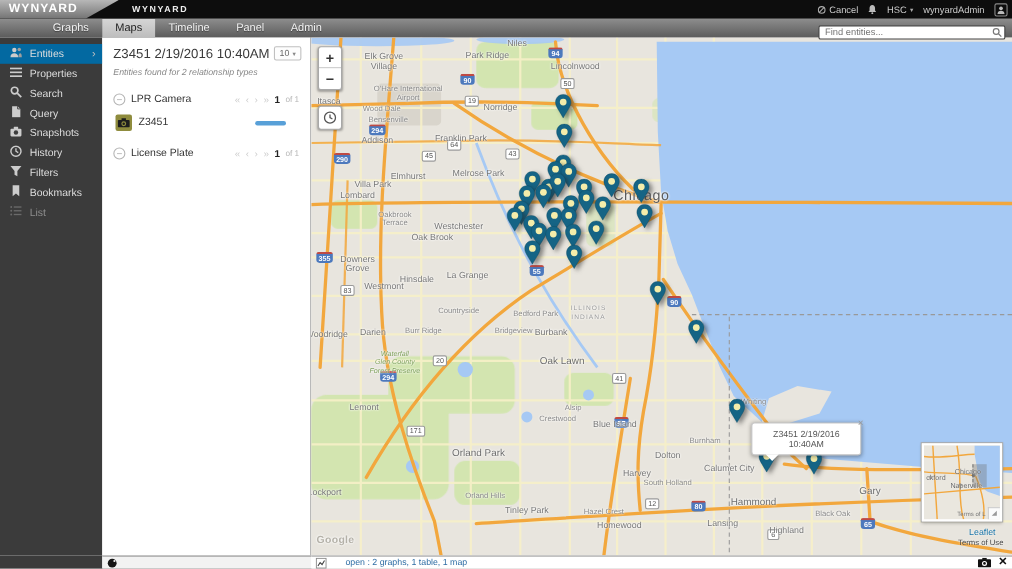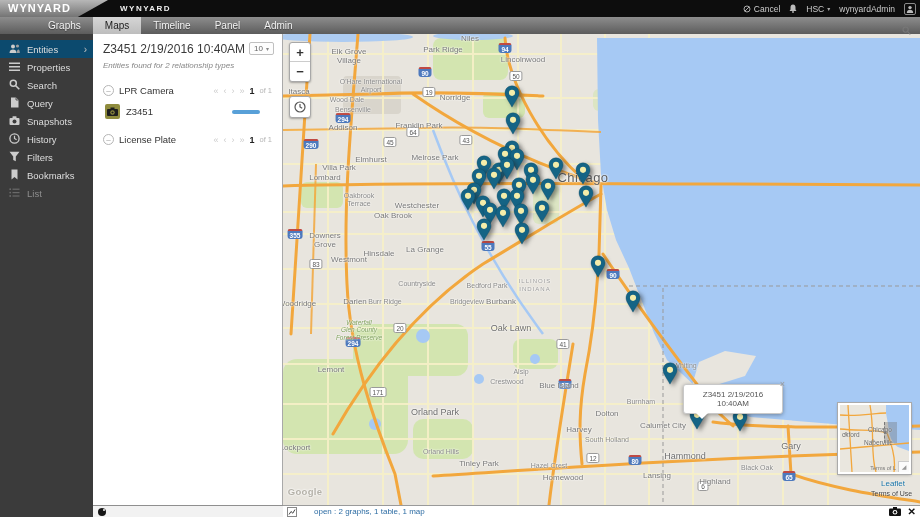--- a/index.html
+++ b/index.html
@@ -24,21 +24,21 @@
   .tab.active { background:linear-gradient(#d6d6d6,#bdbdbd); color:#1c1c1c; text-shadow:none; }
   #find-wrap { position:absolute; right:6px; top:2px; }
   #find-input { width:170px; height:13px; font-size:8.5px; padding:0 15px 0 5px; border:1px solid #454545; border-radius:2px; background:#fff; color:#444; font-family:"Liberation Sans",sans-serif; }
   #find-glass { position:absolute; right:3px; top:2px; }
 
   
   #content { position:absolute; left:0; top:34px; width:920px; height:471px; display:flex; }
 
   #sidebar { width:93px; background:#3b3b3b; padding-top:6px; }
   .side-item { height:18px; display:flex; align-items:center; gap:7px; padding-left:9px; color:#dedede; font-size:9.5px; cursor:pointer; }
-  .side-item.active { background:#0c4a6e; }
+  .side-item.active { background:#0369a1; }
   .side-item.disabled { color:#8e8e8e; }
   .side-item.disabled svg { opacity:.5; }
   .side-chevron { margin-left:auto; margin-right:6px; color:#c0c0c0; font-size:10px; }
 
   #panel { width:190px; background:#fff; border-right:1px solid #a9a9a9; position:relative; padding:8px 8px 0 10px; }
   #panel-head { display:flex; align-items:flex-start; }
   #panel-title { font-size:12px; color:#3a3a3a; font-weight:500; }
   #page-size { margin-left:auto; border:1px solid #c0c0c0; border-radius:2px; font-size:8px; color:#666; padding:1px 4px; display:flex; gap:3px; align-items:center; cursor:pointer; background:#fdfdfd; }
   #panel-sub { font-style:italic; font-size:8px; color:#888; margin-top:5px; }
   .group { margin-top:15px; }
@@ -142,20 +142,21 @@
   </div>
 
   <div id="tabbar">
       <div class="tab">Graphs</div>
       <div class="tab active">Maps</div>
       <div class="tab">Timeline</div>
       <div class="tab">Panel</div>
       <div class="tab">Admin</div>
     </div>
   <div id="find-wrap" style="position:absolute; right:6px; top:19px; z-index:31;">
+    <input id="find-input" placeholder="Find entities..." style="">
     <span id="find-glass" style="position:absolute;">
       <svg width="9" height="9">
           <circle cx="3.6" cy="3.6" r="2.6" fill="none" stroke="#777" stroke-width="1.1"></circle>
           <line x1="5.7" y1="5.7" x2="8.3" y2="8.3" stroke="#777" stroke-width="1.1"></line>
         </svg>
     </span>
   </div>
 
   <div id="content">
 
@@ -384,21 +385,21 @@
           <div class="map-label" style="left: 42px; top: 206px;">Downers
 Grove</div>
           <div class="map-label" style="left: 66px; top: 226px;">Westmont</div>
           <div class="map-label" style="left: 96px; top: 220px;">Hinsdale</div>
           <div class="map-label" style="left: 142px; top: 216px;">La Grange</div>
           <div class="map-label sm" style="left: 134px; top: 250px;">Countryside</div>
           <div class="map-label sm" style="left: 204px; top: 252px;">Bedford Park</div>
           <div class="map-label sm" style="left: 184px; top: 268px;">Bridgeview</div>
           <div class="map-label" style="left: 218px; top: 268px;">Burbank</div>
           <div class="map-label" style="left: 14px; top: 270px;">Woodridge</div>
-          <div class="map-label" style="left: 72px; top: 268px;">Darien</div>
+          <div class="map-label" style="left: 56px; top: 268px;">Darien</div>
           <div class="map-label sm" style="left: 102px; top: 268px;">Burr Ridge</div>
           <div class="map-label md" style="left: 228px; top: 294px;">Oak Lawn</div>
           <div class="map-label park" style="left: 76px; top: 296px;">Waterfall
 Glen County
 Forest Preserve</div>
           <div class="map-label" style="left: 48px; top: 336px;">Lemont</div>
           <div class="map-label sm" style="left: 238px; top: 338px;">Alsip</div>
           <div class="map-label sm" style="left: 224px; top: 348px;">Crestwood</div>
           <div class="map-label" style="left: 276px; top: 352px;">Blue Island</div>
           <div class="map-label md" style="left: 152px; top: 378px;">Orland Park</div>

